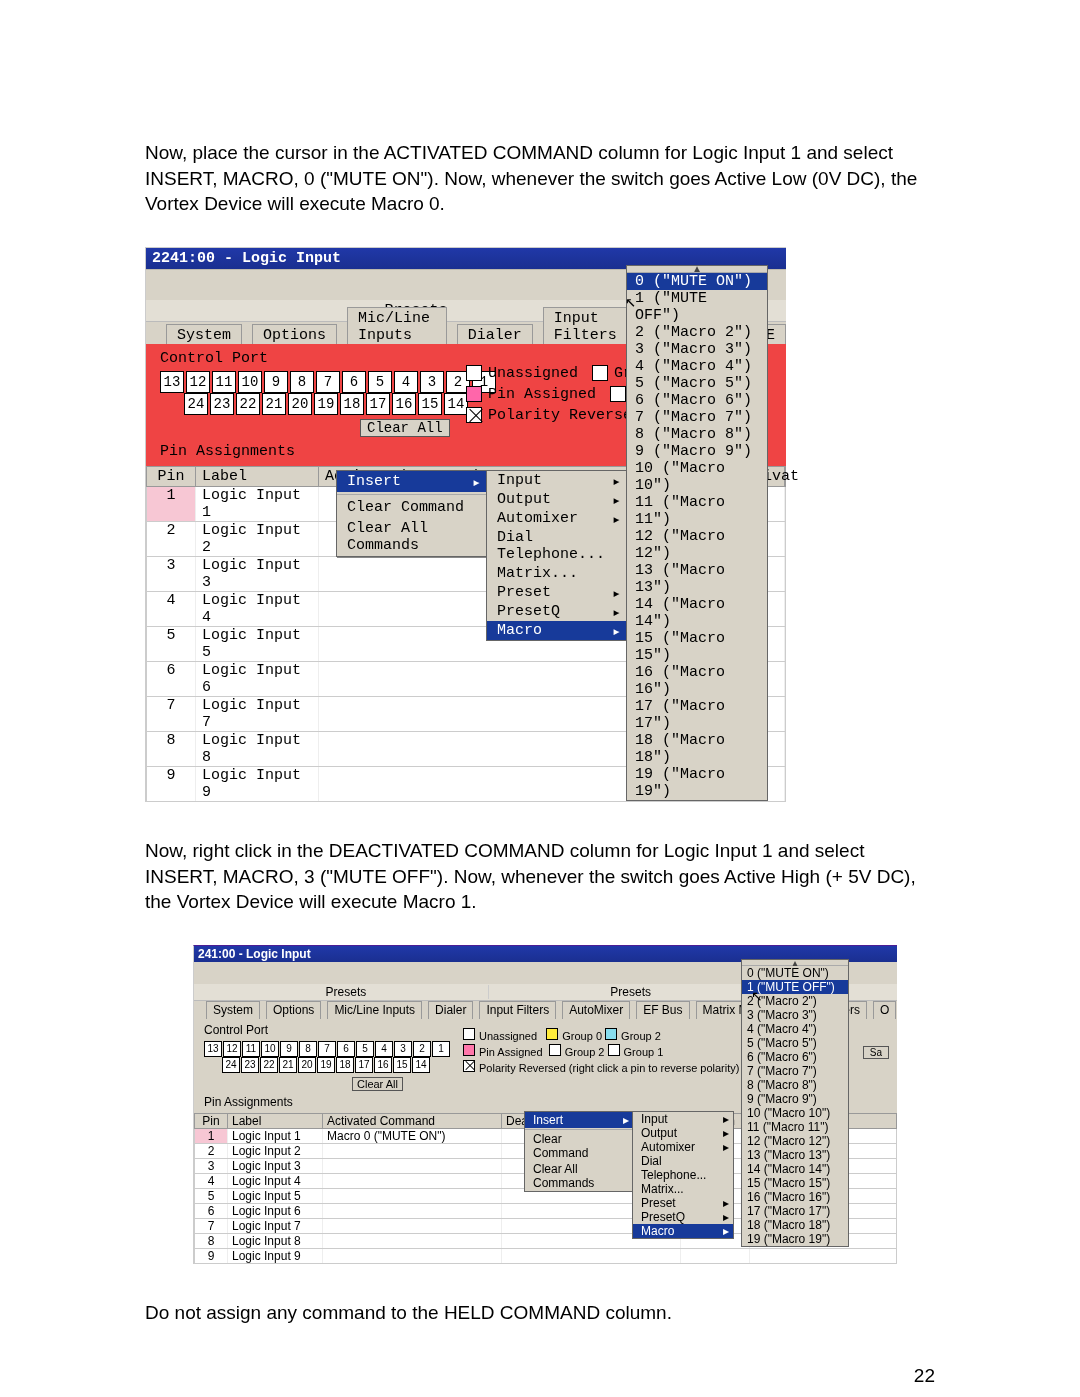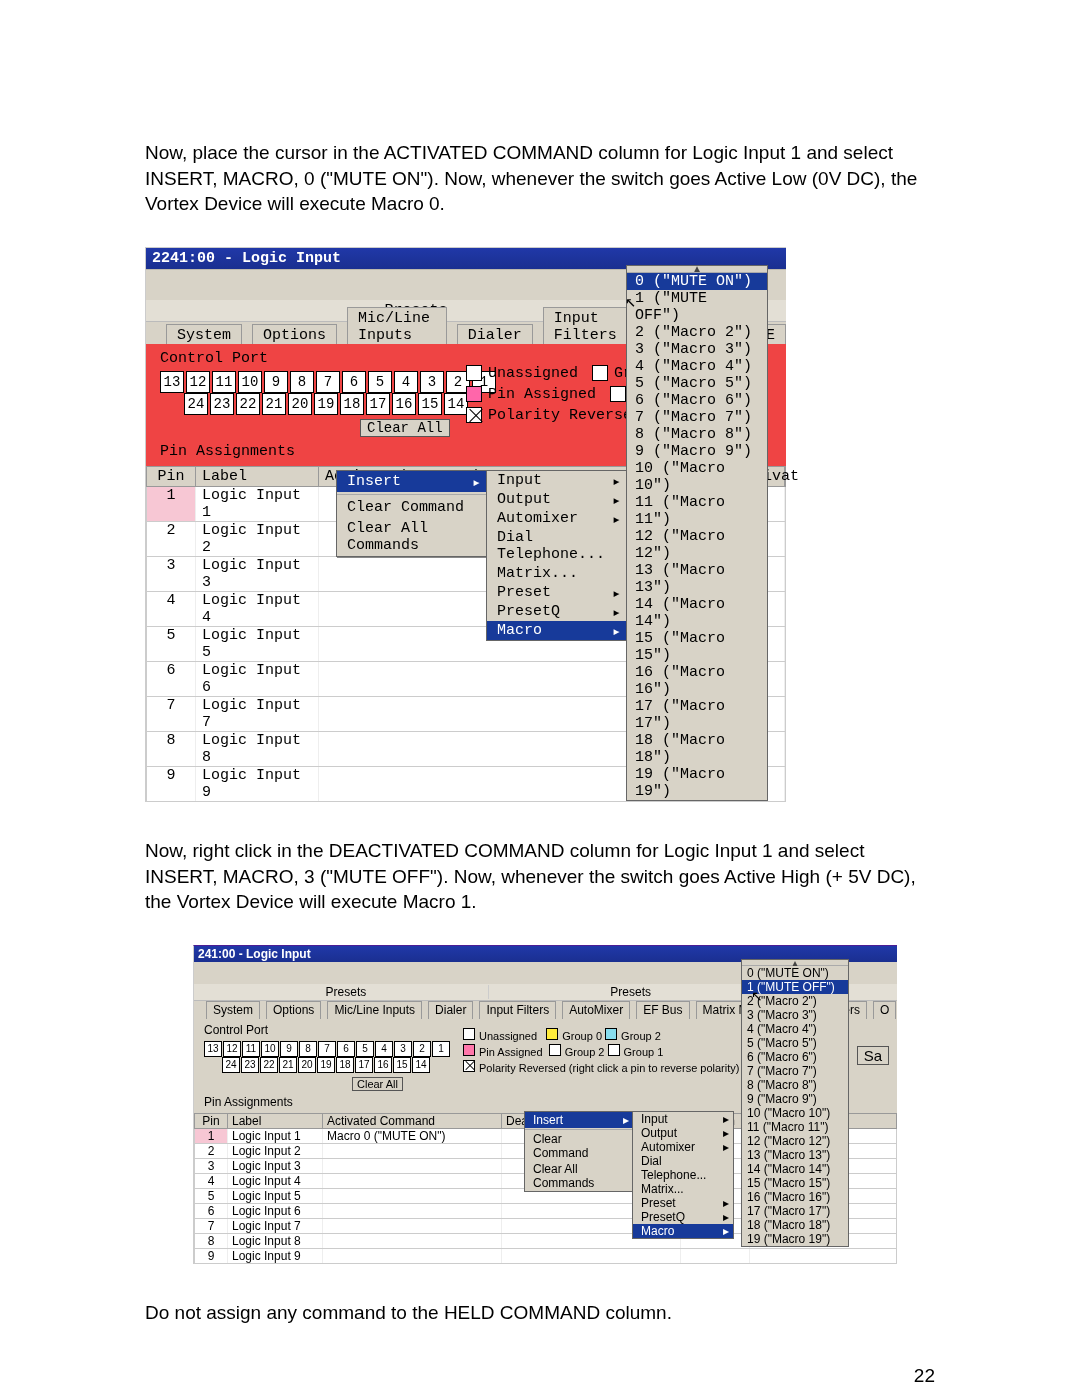--- a/index.html
+++ b/index.html
@@ -186,21 +186,21 @@
   .sw2.white { background: #fff; }
   .sw2.red { background: #f7a; }
   .sw2.yellow { background: #ffeb3b; }
   .sw2.cyan { background: #8de; }
   .sw2.cross { background:#fff; position:relative; }
   .sw2.cross:before,.sw2.cross:after{content:"";position:absolute;inset:0;margin:auto;width:12px;height:1px;background:#000;}
   .sw2.cross:before{transform:rotate(45deg);} .sw2.cross:after{transform:rotate(-45deg);}
 
   .sabtn {
     position: absolute; right: 8px; top: 100px;
-    border: 1px solid #555; padding: 0 6px; font-size: 15px; background: #d8d3c7;
+    border: 1px solid #555; padding: 0 6px; font-size: 10px; background: #d8d3c7;
   }
 
   .hdr2 { display: flex; border: 1px solid #999; background: #d8d3c7; font-size: 12px; }
   .hdr2 div { padding: 0 4px; border-right: 1px solid #999; }
   .c2Pin { width: 24px; text-align: center; }
   .c2Label { width: 86px; }
   .c2Act { width: 170px; }
   .c2Deact { width: 170px; }
   .c2Held { width: 60px; }
 

